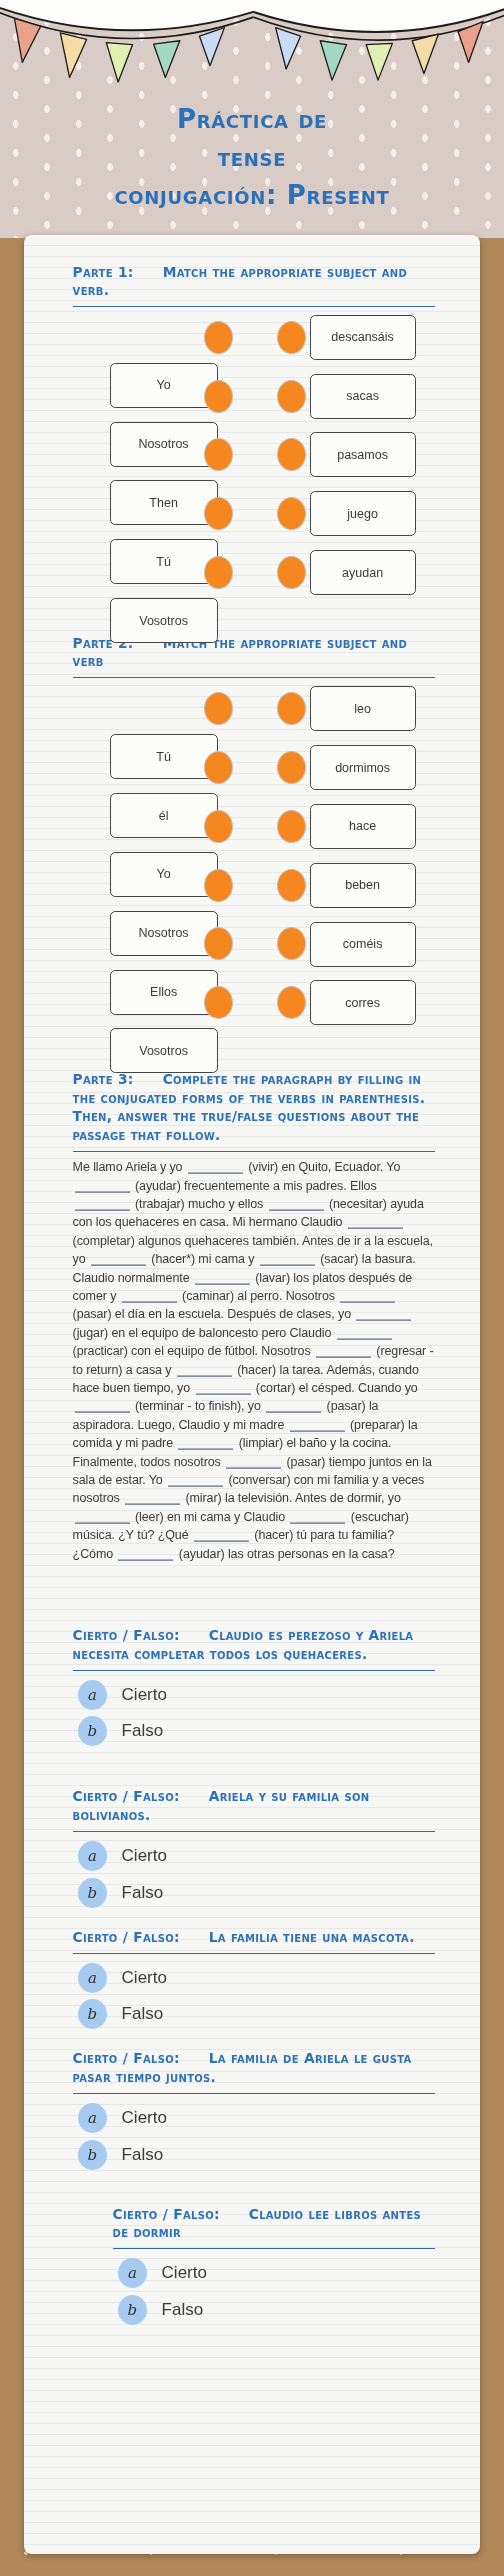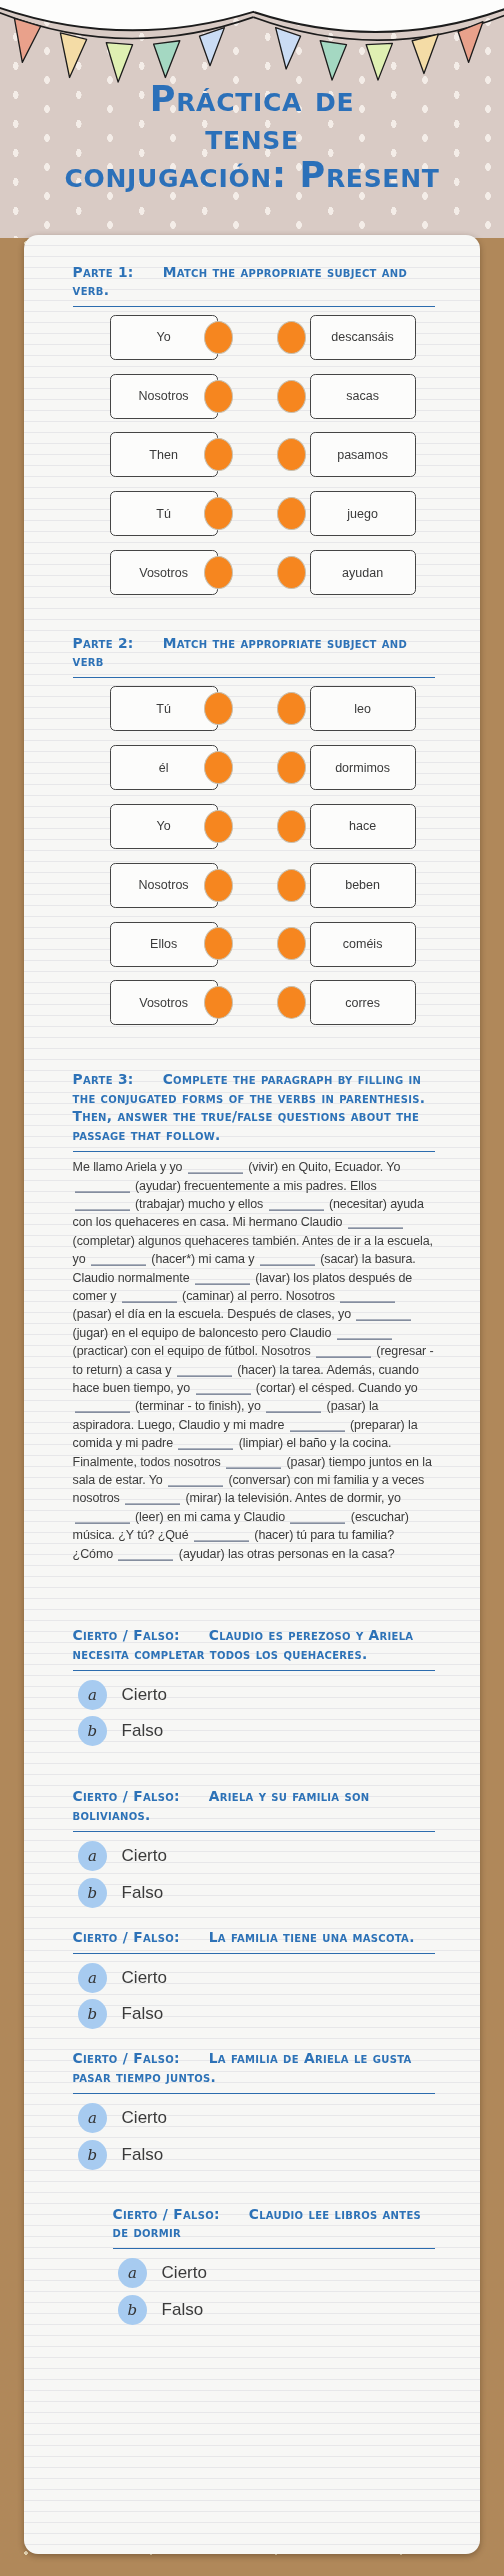--- a/index.html
+++ b/index.html
@@ -17,47 +17,47 @@
   .top-strip{
     position:absolute;top:0;left:0;width:504px;height:238px;
     background-color:#d9cbc5;
     background-image:
       radial-gradient(3.9px 5.9px at 15.8px 7.9px, #f4ede8 68%, transparent 72%),
       radial-gradient(3.9px 5.9px at 47px 22px, #f4ede8 68%, transparent 72%);
     background-size:63px 29px;
   }
   .bunting{position:absolute;top:0;left:0;}
   .page-title{
-    position:absolute;top:80px;left:0;width:504px;text-align:center;
+    position:absolute;top:100px;left:0;width:504px;text-align:center;
     font-family:"DejaVu Sans",sans-serif;font-weight:bold;font-variant:small-caps;
-    color:#2b70b9;font-size:35px;line-height:38px;letter-spacing:0.7px;
+    color:#2b70b9;font-size:26px;line-height:38px;letter-spacing:0.7px;
   }
   .card{
     position:absolute;left:23.6px;top:235px;width:456px;height:2319px;
     box-sizing:border-box;padding:27.6px 45px 0 49px;
-    border-radius:14px;
+    border-radius:8px;
     background-color:#f7f7f5;
     background-image:repeating-linear-gradient(to bottom, transparent 0px, transparent 9.8px, #e7e7e9 9.8px, #e7e7e9 11px);
     box-shadow:0 2px 6.6px rgba(55,35,15,.4);
   }
   .heading{
     font-family:"DejaVu Sans",sans-serif;font-weight:bold;font-variant:small-caps;
     color:#2d72b7;font-size:13.8px;line-height:18.4px;letter-spacing:0.3px;
     border-bottom:1.3px solid #2c6cae;padding-bottom:6.6px;
   }
   .hgap{display:inline-block;width:29px;}
   .match-rows{margin-top:7.9px;}
   .match-row{position:relative;height:45px;margin-bottom:13.8px;}
   .mbox{
     position:absolute;top:0;height:45px;box-sizing:border-box;
     background:#fcfcfb;border:1.1px solid #454545;border-radius:5.3px;
     display:flex;align-items:center;justify-content:center;
     font-size:12.5px;color:#3a3a3a;
   }
-  .mbox.left{left:37px;width:108px;}
+  .mbox.left{left:37px;width:108px;margin-top:48px;}
   .mbox.right{left:237px;width:106px;}
   .dot{
     position:absolute;top:5.9px;width:29px;height:33px;border-radius:50%;
     background:#f6861f;border:1.3px solid #c8bfae;box-sizing:border-box;
   }
   .dot.ldot{left:131px;}
   .dot.rdot{left:204px;}
   .para{
     margin-top:6.6px;height:425px;overflow:visible;
     font-size:12.5px;line-height:18.4px;color:#3b3b3b;letter-spacing:-0.1px;

